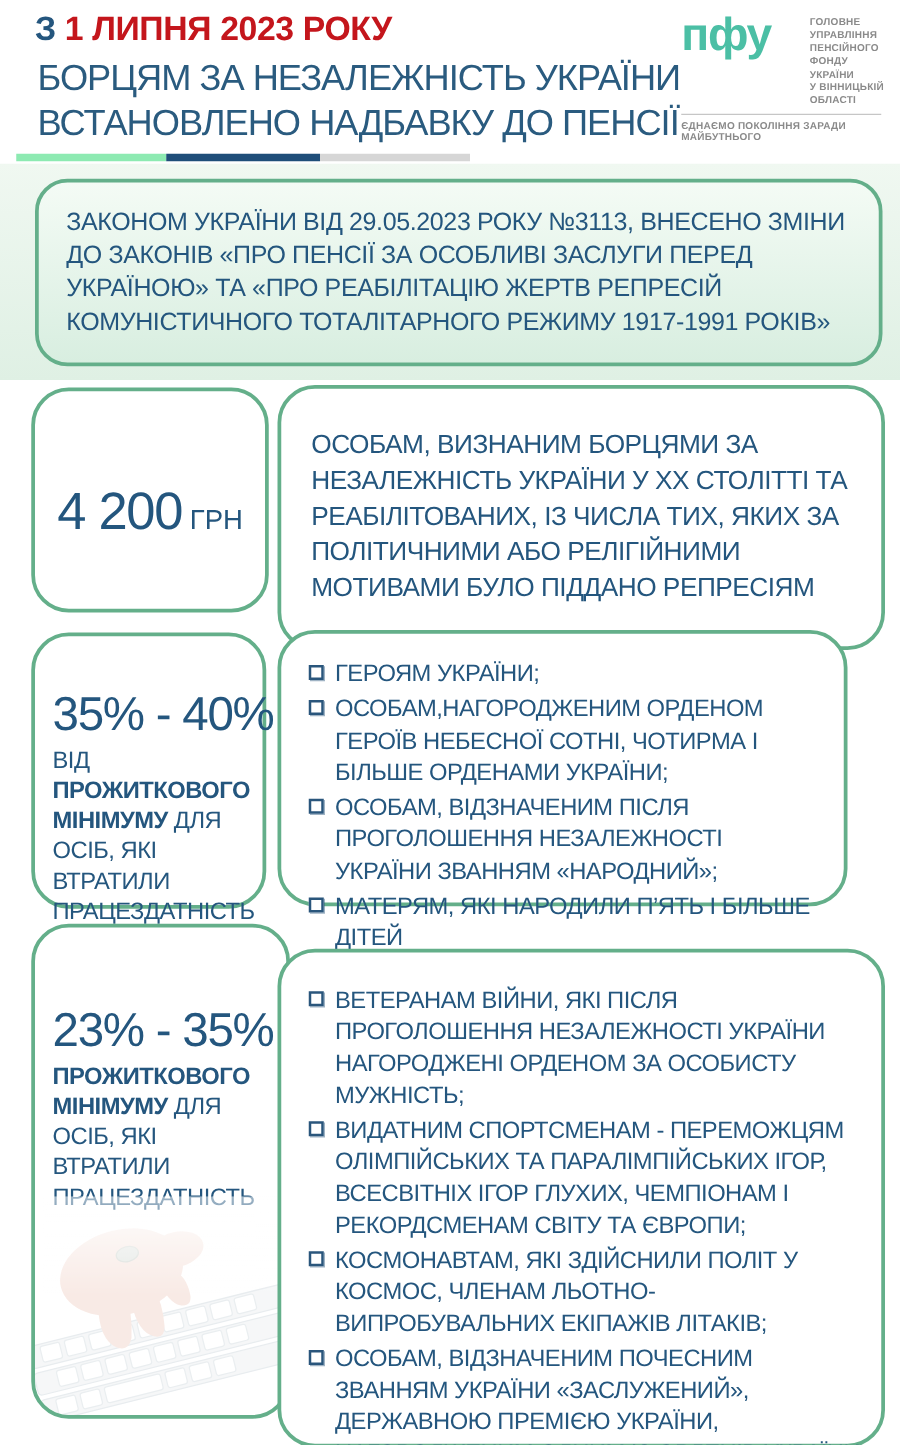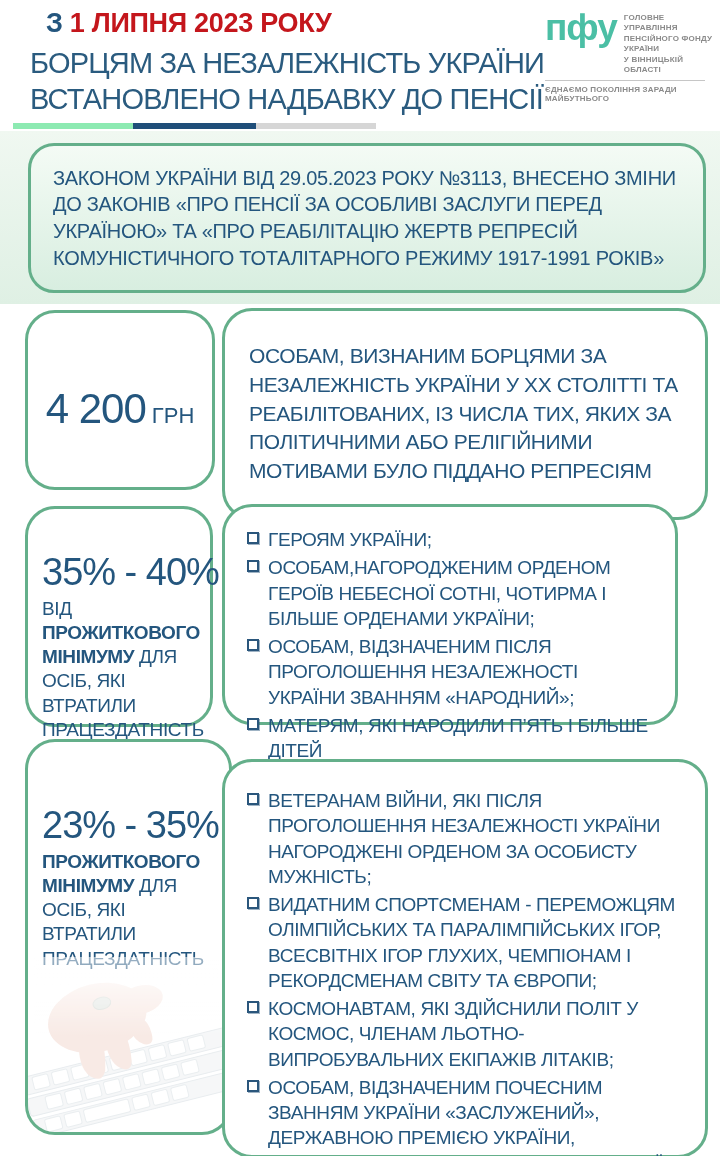--- a/index.html
+++ b/index.html
@@ -12,28 +12,28 @@
     --bar-gray:#D6D6D6;
     --band-green:#E6F2E8;
   }
   *{margin:0;padding:0;box-sizing:border-box;}
   html,body{background:#fff;}
   body{font-family:"Liberation Sans","DejaVu Sans",sans-serif;width:720px;height:1156px;position:relative;overflow:hidden;}
   .page{position:relative;width:720px;height:1156px;background:#fff;}
 
   
   .header{position:absolute;top:0;left:0;width:720px;height:131px;background:#fff;}
-  .title-line1{position:absolute;top:8px;left:46px;font-size:27px;font-weight:700;letter-spacing:-.3px;white-space:nowrap;}
+  .title-line1{position:absolute;top:8px;left:28px;font-size:27px;font-weight:700;letter-spacing:-.3px;white-space:nowrap;}
   .t-blue{color:var(--text-blue);}
   .t-red{color:var(--title-red);}
   .title-line2{position:absolute;top:47px;left:30px;font-size:29px;color:#2A5B7F;letter-spacing:-.8px;white-space:nowrap;}
   .title-line3{position:absolute;top:83px;left:30px;font-size:29px;color:#2A5B7F;letter-spacing:-.8px;white-space:nowrap;}
 
   .logo{position:absolute;top:10px;left:545px;width:168px;}
-  .logo-top{display:flex;align-items:flex-start;}
+  .logo-top{display:flex;align-items:flex-start;gap:24px;}
   .logo-abbr{font-size:37px;line-height:.95;font-weight:700;color:var(--logo-teal);letter-spacing:-1px;}
   .logo-org{margin-left:7px;margin-top:3px;font-size:8px;line-height:1.3;color:#8a8a8a;letter-spacing:.2px;font-weight:700;}
   .logo-divider{border-top:1px solid #c6c6c6;margin-top:5px;width:160px;}
   .logo-slogan{margin-top:4px;font-size:8px;color:#8a8a8a;letter-spacing:.2px;font-weight:700;}
 
   
   .progress-bar{position:absolute;top:123px;left:13px;width:363px;height:6px;display:flex;}
   .seg{height:6px;display:block;}
   .seg-mint{width:120px;background:var(--bar-mint);}
   .seg-blue{width:123px;background:var(--bar-blue);}

